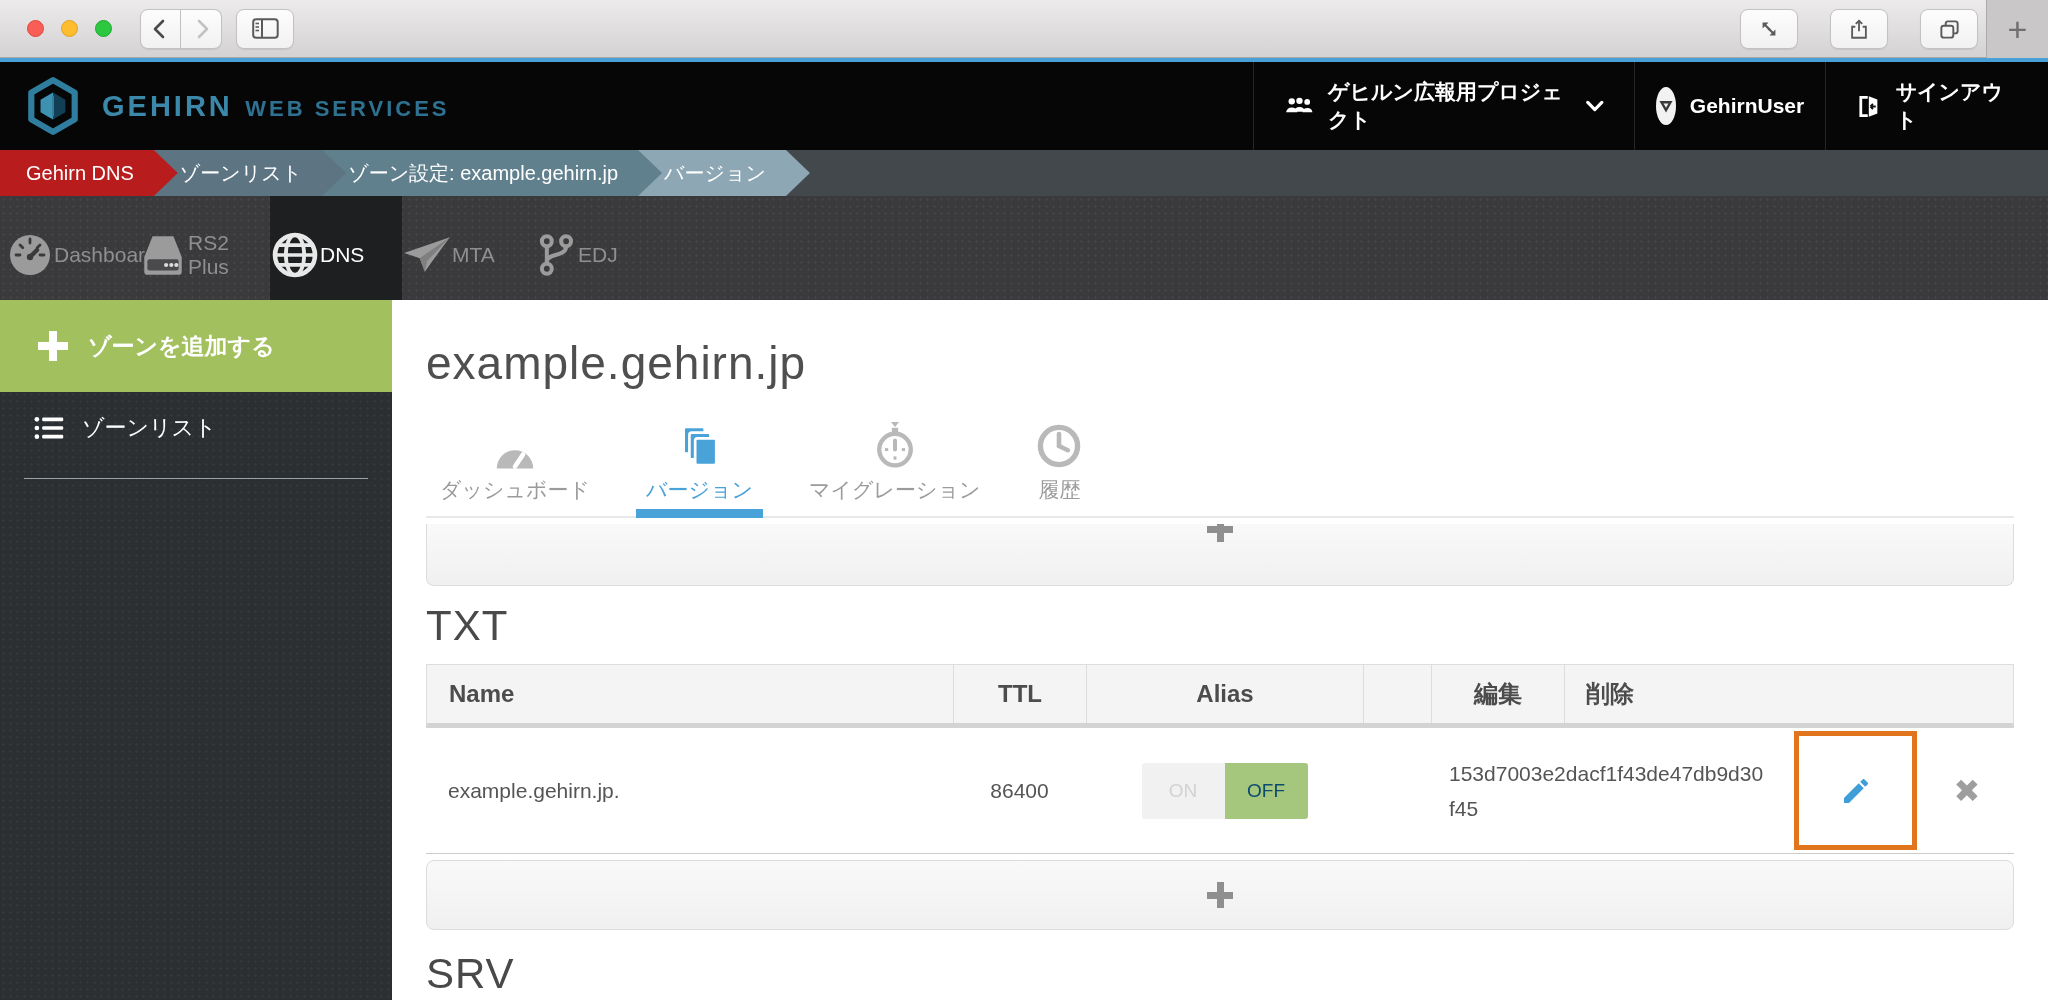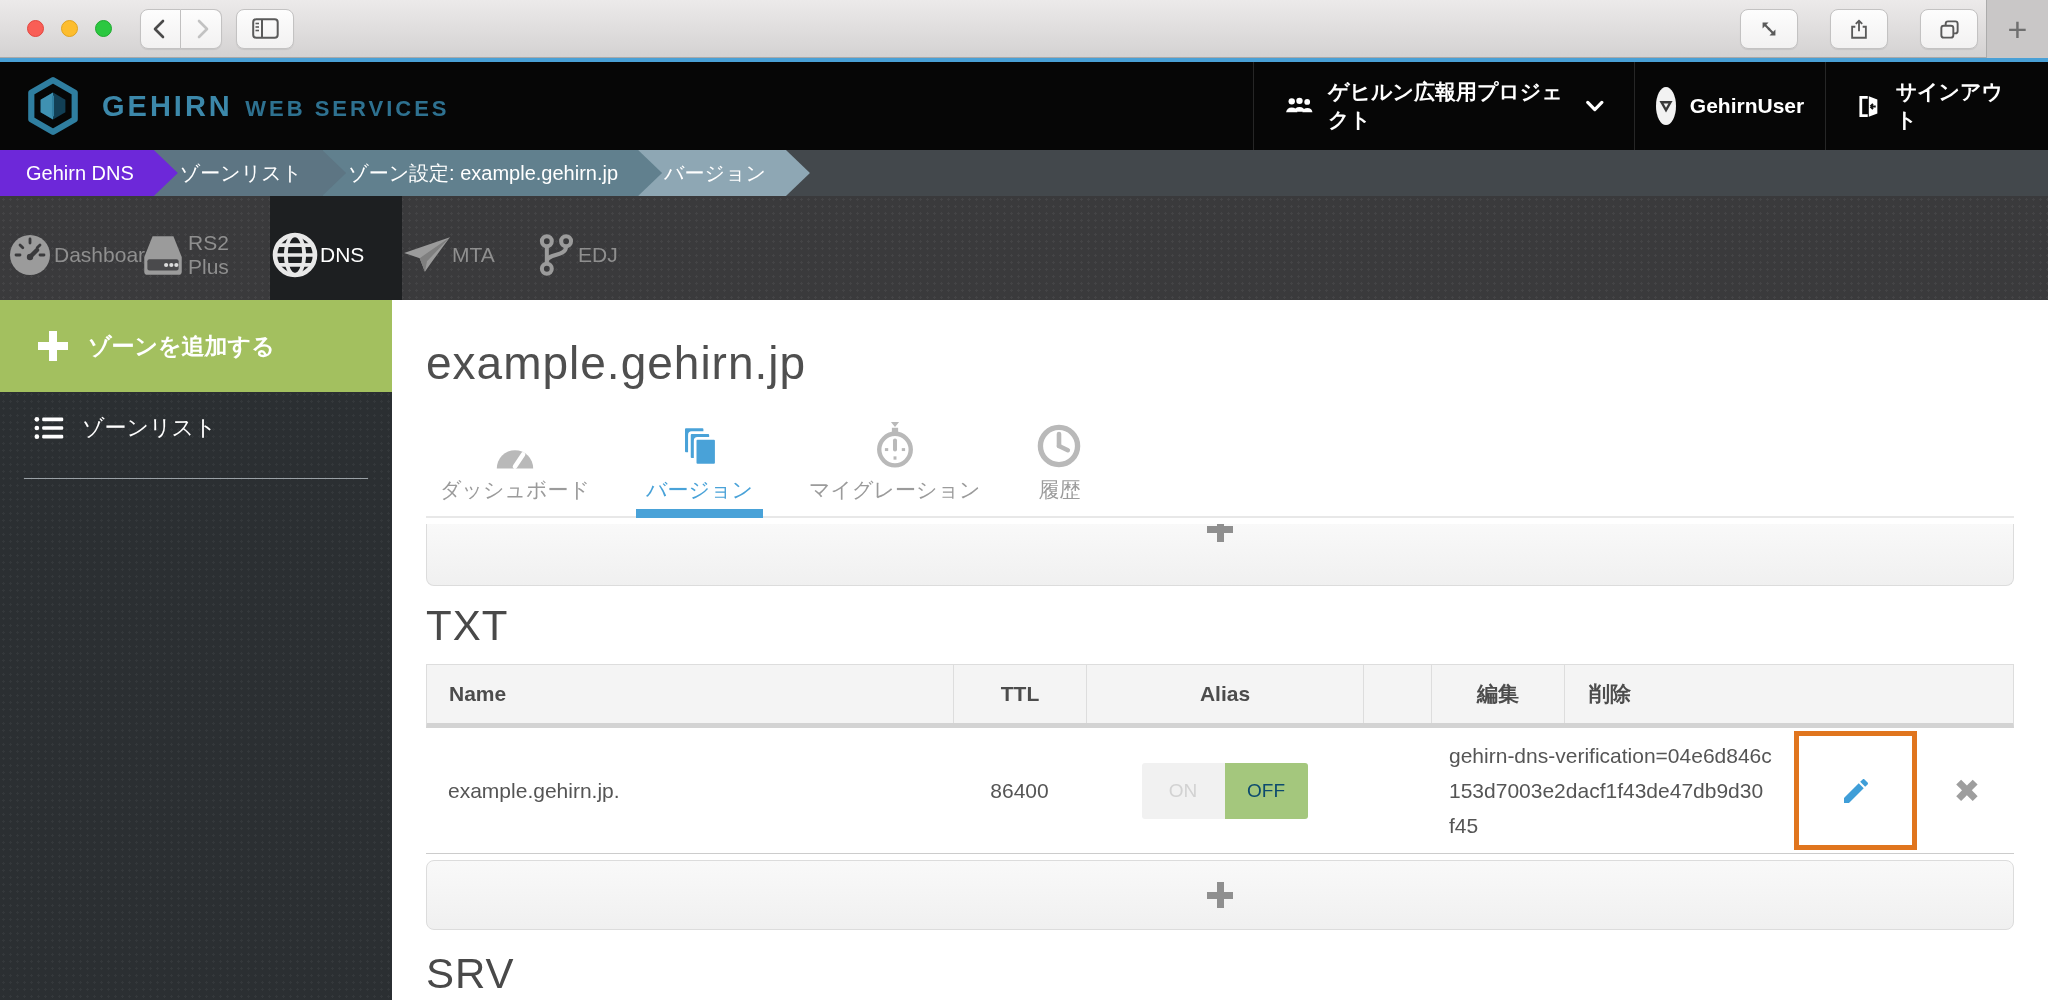--- a/index.html
+++ b/index.html
@@ -39,21 +39,21 @@
   .appbar-item.project { width:381px; }
   .appbar-item.user { width:191px; }
   .appbar-item.signout { width:223px; }
   .avatar { width:38px; height:38px; border-radius:50%; background:#f2f2f2; display:flex; align-items:center; justify-content:center; }
 
   
   .crumbs { height:46px; background:#43484c; display:flex; }
   .crumb { height:46px; display:flex; align-items:center; color:#fff; font-size:20px;
            padding:0 44px 0 26px; margin-right:-24px; cursor:pointer;
            clip-path:polygon(0 0, calc(100% - 24px) 0, 100% 50%, calc(100% - 24px) 100%, 0 100%); }
-  .crumb.c0 { background:#6d28d9; z-index:4; }
+  .crumb.c0 { background:#b91c1c; z-index:4; }
   .crumb.c1 { background:#5d7583; z-index:3; }
   .crumb.c2 { background:#61808e; z-index:2; }
   .crumb.c3 { background:#8ea7b4; z-index:1; }
 
   
   .prodnav { height:104px; background:#3a3a3c;
              background-image:radial-gradient(rgba(255,255,255,.05) 1.2px, transparent 1.3px);
              background-size:7px 7px; display:flex; padding-left:6px; }
   .prod-item { width:132px; display:flex; flex-direction:row; align-items:center; justify-content:flex-start;
                padding-top:14px; color:#8f8f8f; font-size:21px; cursor:pointer; }
@@ -98,21 +98,21 @@
   .addbar.top .plus-shape { margin-top:-8px; }
   .addbar.bottom { height:70px; border-radius:8px; margin-top:6px; align-items:center; }
 
   .sec-heading { font-size:42px; color:#494949; font-weight:400; letter-spacing:1px; }
   .sec-heading.txt { margin-top:16px; }
   .sec-heading.srv { margin-top:20px; }
 
   
   .rtable { margin-top:14px; }
   .thead { display:flex; height:64px; background:#f4f4f4; border:1px solid #ddd;
-           border-bottom:5px solid #d3d3d3; color:#4c4c4c; font-size:21px; font-weight:bold; }
+           border-bottom:5px solid #d3d3d3; color:#4c4c4c; font-size:24px; font-weight:bold; }
   .th { display:flex; align-items:center; border-right:1px solid #ddd; }
   .th:last-child { border-right:none; }
   .trow { display:flex; height:126px; border-bottom:1px solid #ccc; background:#fff;
           color:#555; font-size:21px; }
   .cell { display:flex; align-items:center; }
   .w-name { width:527px; padding-left:22px; }
   .w-ttl { width:133px; justify-content:center; }
   .w-alias { width:277px; justify-content:center; }
   .w-spacer { width:68px; }
   .w-value { width:358px; padding-left:18px; }
@@ -404,21 +404,20 @@
           <div class="cell w-ttl">86400</div>
           <div class="cell w-alias">
             <div class="toggle">
               <span class="tg on">ON</span>
               <span class="tg off">OFF</span>
             </div>
           </div>
           <div class="cell w-spacer"></div>
           <div class="cell w-value">
             <div class="value-lines">
-              <div>gehirn-dns-verification=04e6d846c</div>
               <div>153d7003e2dacf1f43de47db9d30</div>
               <div>f45</div>
             </div>
           </div>
           <div class="cell w-edit">
             <div class="edit-box">
               <svg width="32" height="32" viewBox="0 0 24 24">
                 <path d="M3 17.25 V21 h3.75 L17.81 9.94 l-3.75 -3.75 L3 17.25 z M20.71 7.04 c0.39 -0.39 0.39 -1.02 0 -1.41 l-2.34 -2.34 c-0.39 -0.39 -1.02 -0.39 -1.41 0 l-1.83 1.83 3.75 3.75 1.83 -1.83 z" fill="#3f9ed8"></path>
               </svg>
             </div>

